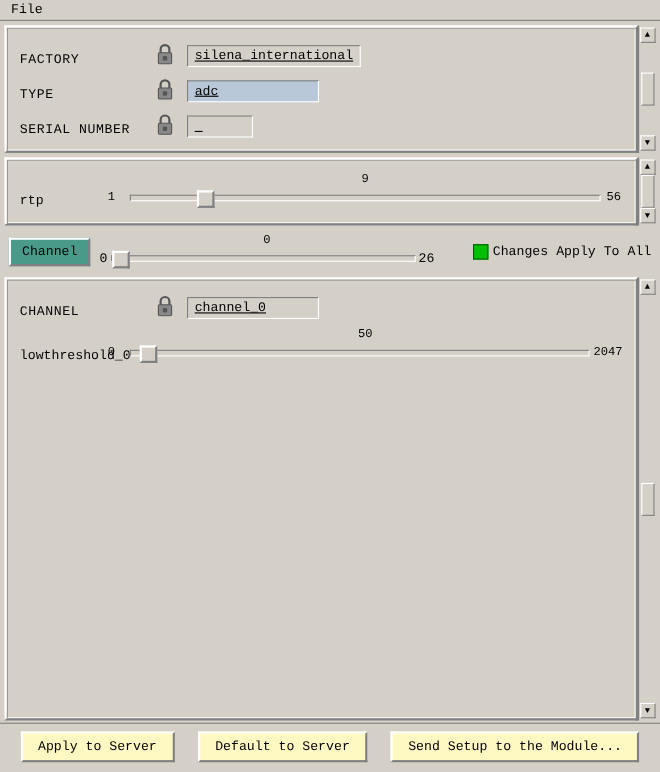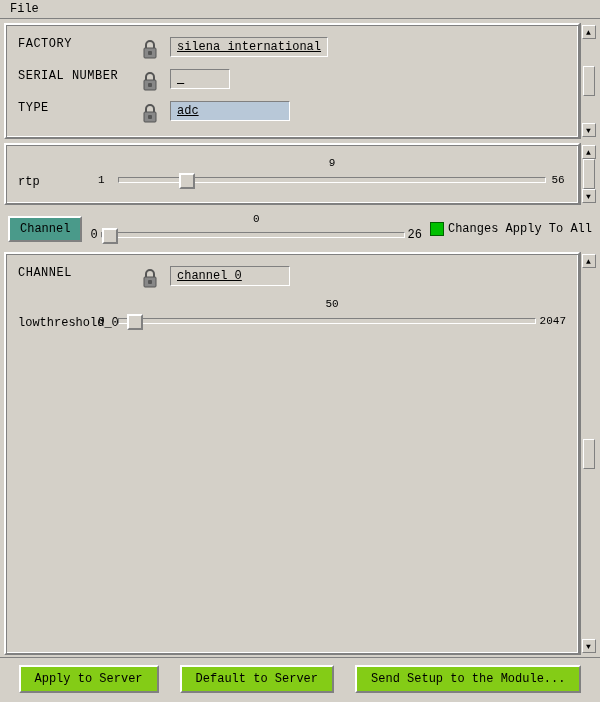--- a/index.html
+++ b/index.html
@@ -64,21 +64,21 @@
       width: 12px;
       height: 30px;
       background: #d4d0c8;
       border: 1px solid;
       border-color: #ffffff #808080 #808080 #ffffff;
     }
 
     
     .form-row {
       display: flex;
-      align-items: flex-start;
+      align-items: flex-end;
       padding: 4px 8px;
       min-height: 30px;
     }
     .form-label {
       width: 120px;
       font-weight: normal;
       color: #000;
       letter-spacing: 0.5px;
     }
     .lock-icon {
@@ -198,20 +198,21 @@
     .channel-slider-bottom {
       display: flex;
       align-items: center;
       gap: 3px;
     }
     .changes-indicator {
       display: flex;
       align-items: flex-start;
       gap: 4px;
       white-space: nowrap;
+      margin-left: 27px;
     }
     .green-box {
       width: 14px;
       height: 14px;
       background: #00c000;
       border: 1px solid #006000;
     }
 
     
     .footer {
@@ -221,21 +222,21 @@
       right: 0;
       height: 42px;
       background: #d4d0c8;
       border-top: 1px solid #808080;
       display: flex;
       align-items: center;
       justify-content: space-around;
       padding: 0 8px;
     }
     .footer-btn {
-      background: #84cc16;
+      background: #fef9c3;
       border: 2px solid;
       border-color: #ffffff #808080 #808080 #ffffff;
       padding: 5px 14px;
       font-family: 'Courier New', Courier, monospace;
       font-size: 12px;
       cursor: pointer;
       min-width: 130px;
     }
   </style>
 </head>
@@ -254,40 +255,40 @@
         <div class="lock-icon">
           <svg viewBox="0 0 18 20" fill="none" xmlns="http://www.w3.org/2000/svg">
             <rect x="3" y="9" width="12" height="10" rx="1" fill="#888" stroke="#555" stroke-width="1"></rect>
             <path d="M5 9V6a4 4 0 0 1 8 0v3" stroke="#555" stroke-width="2" fill="none"></path>
             <rect x="7" y="12" width="4" height="4" rx="1" fill="#555"></rect>
           </svg>
         </div>
         <div class="form-value">silena_international</div>
       </div>
       <div class="form-row">
+        <span class="form-label">TYPE</span>
+        <div class="lock-icon">
+          <svg viewBox="0 0 18 20" fill="none" xmlns="http://www.w3.org/2000/svg">
+            <rect x="3" y="9" width="12" height="10" rx="1" fill="#888" stroke="#555" stroke-width="1"></rect>
+            <path d="M5 9V6a4 4 0 0 1 8 0v3" stroke="#555" stroke-width="2" fill="none"></path>
+            <rect x="7" y="12" width="4" height="4" rx="1" fill="#555"></rect>
+          </svg>
+        </div>
+        <div class="form-value form-value-blue">adc</div>
+      </div>
+      <div class="form-row">
         <span class="form-label">SERIAL NUMBER</span>
         <div class="lock-icon">
           <svg viewBox="0 0 18 20" fill="none" xmlns="http://www.w3.org/2000/svg">
             <rect x="3" y="9" width="12" height="10" rx="1" fill="#888" stroke="#555" stroke-width="1"></rect>
             <path d="M5 9V6a4 4 0 0 1 8 0v3" stroke="#555" stroke-width="2" fill="none"></path>
             <rect x="7" y="12" width="4" height="4" rx="1" fill="#555"></rect>
           </svg>
         </div>
         <div class="form-value" style="min-width:60px;">&nbsp;</div>
-      </div>
-      <div class="form-row">
-        <span class="form-label">TYPE</span>
-        <div class="lock-icon">
-          <svg viewBox="0 0 18 20" fill="none" xmlns="http://www.w3.org/2000/svg">
-            <rect x="3" y="9" width="12" height="10" rx="1" fill="#888" stroke="#555" stroke-width="1"></rect>
-            <path d="M5 9V6a4 4 0 0 1 8 0v3" stroke="#555" stroke-width="2" fill="none"></path>
-            <rect x="7" y="12" width="4" height="4" rx="1" fill="#555"></rect>
-          </svg>
-        </div>
-        <div class="form-value form-value-blue">adc</div>
       </div>
     </div>
     <div class="scrollbar-v">
       <div class="sb-arrow">▲</div>
       <div class="sb-thumb"></div>
       <div class="sb-arrow">▼</div>
     </div>
   </div>
 
   <div style="display:flex; margin:0 4px;">

